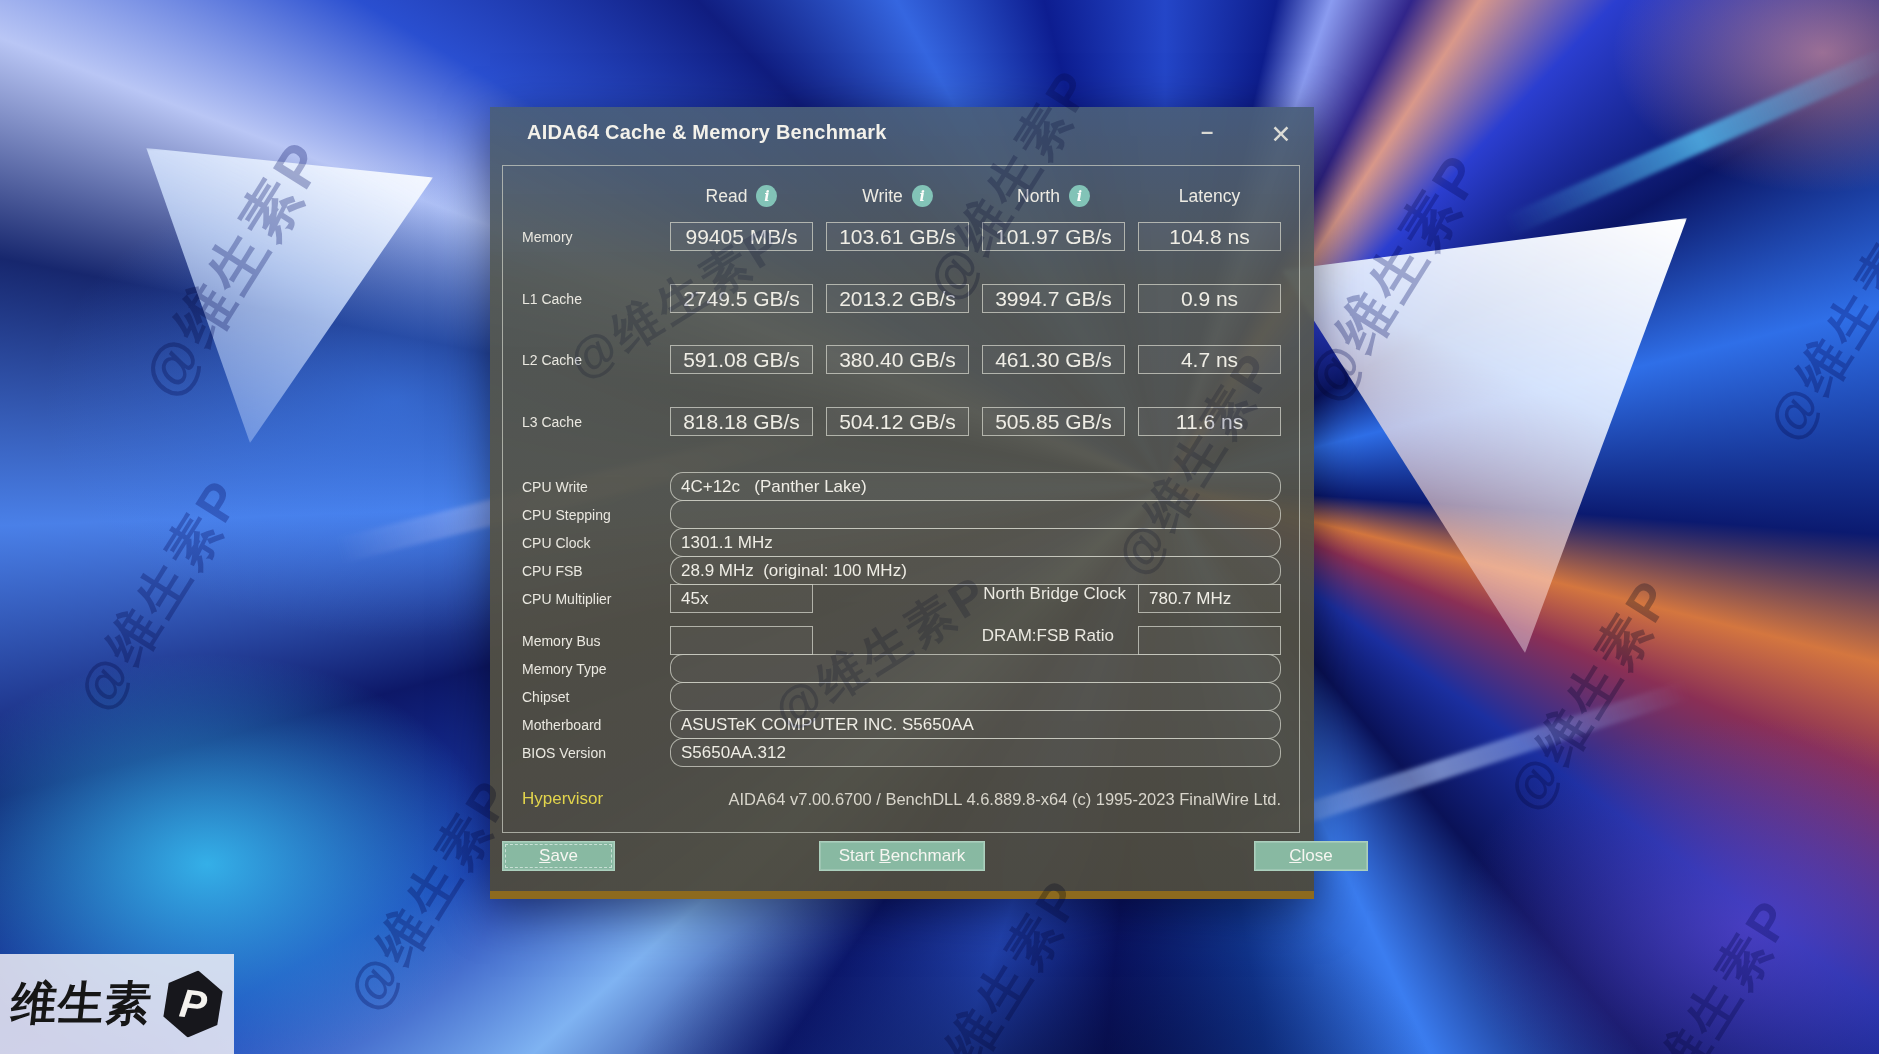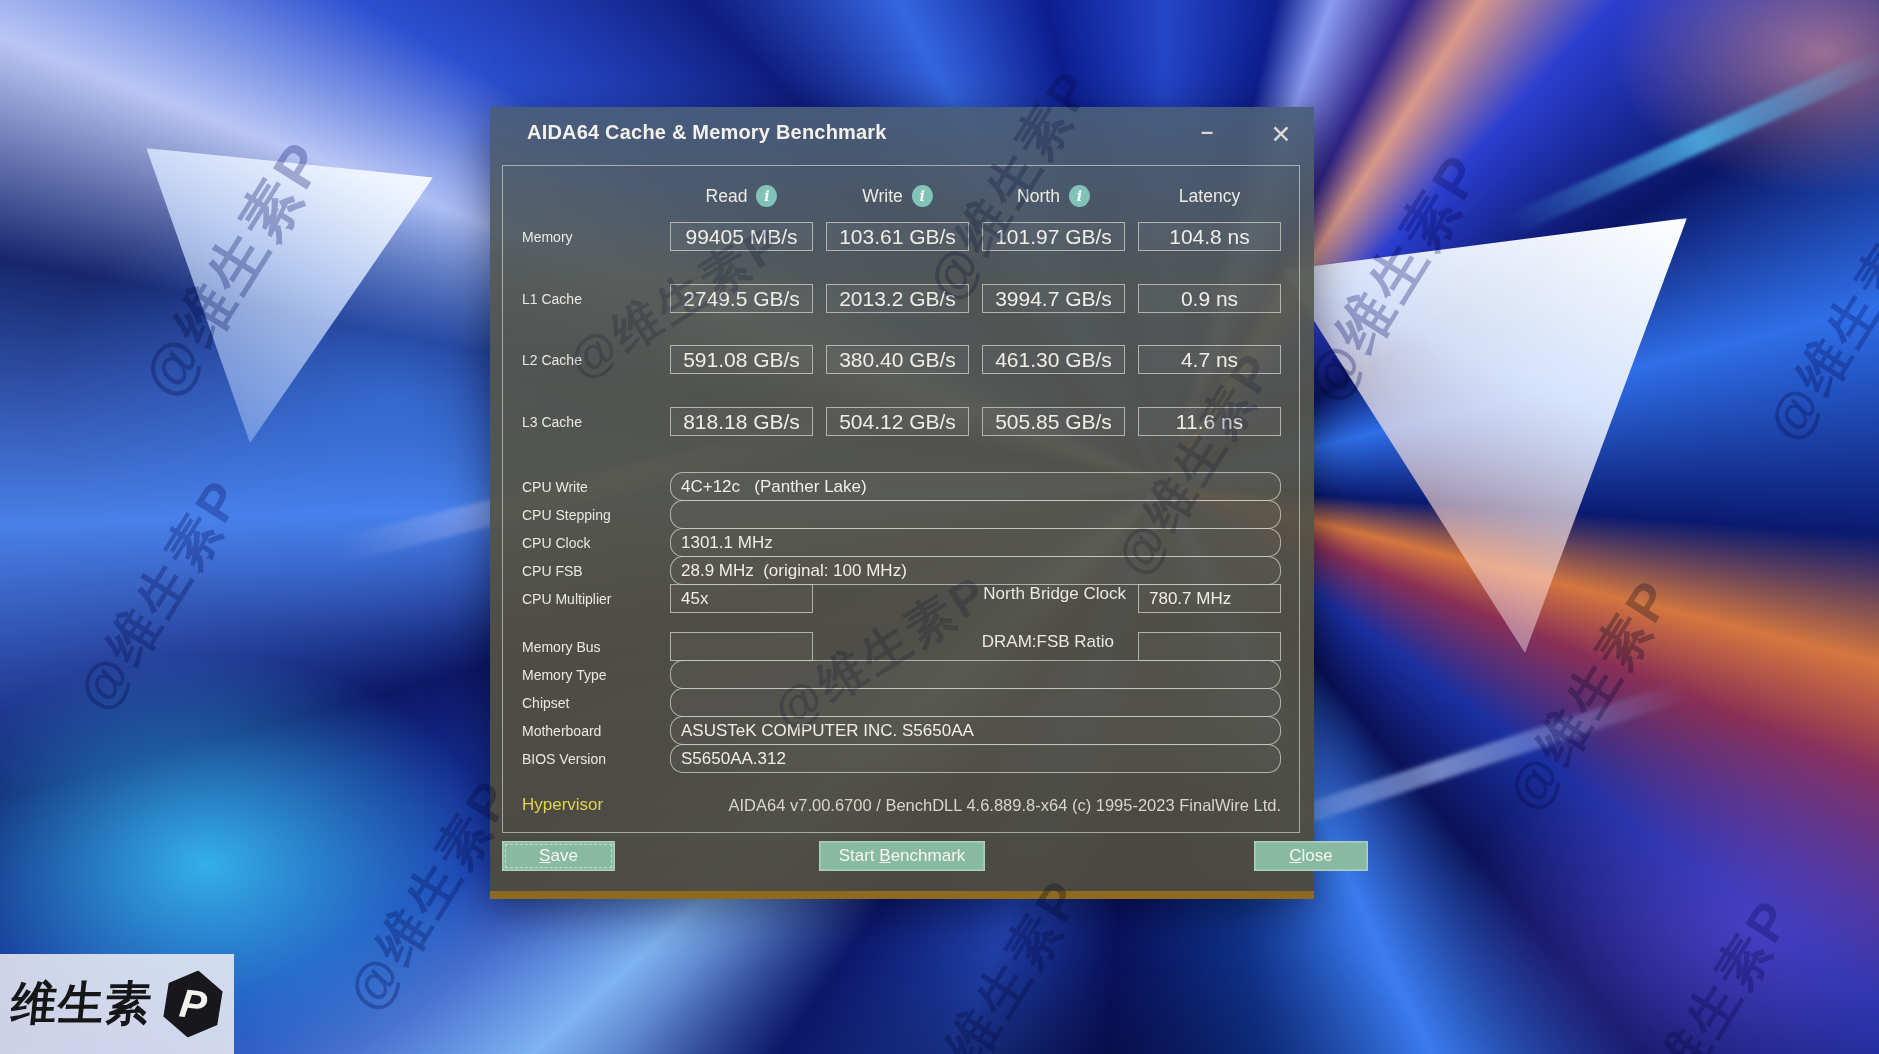--- a/index.html
+++ b/index.html
@@ -87,21 +87,21 @@
   .bench-first { margin-top:14px; }
   .bench2 { margin-top:32px; }
 
   .fbox { height:29px; border:1px solid rgba(201,203,193,.8); background:rgba(255,255,255,.03);
     display:flex; align-items:center; font-size:17px; color:#efede5; }
   .fbox .fval { padding-left:10px; white-space:pre; }
   .full { width:611px;border-radius:13px; }
   .small { width:143px; }
   .stack { margin-top:-1px; }
   .cpu-cluster { margin-top:36px; }
-  .mem-cluster { margin-top:19px; }
+  .mem-cluster { margin-top:13px; }
   .rlabel { flex:1; text-align:right; padding-right:12px; font-size:17px; color:#eae8e0; }
 
   .hyp-row { margin-top:22px; }
   .hyp { color:#e2d44c; font-size:17px; }
   .version { flex:none; width:611px; text-align:right; font-size:16.5px; color:#d8d5cb; }
 
   .btn-row { position:absolute; left:12px; top:734px; width:866px; height:30px; }
   .btn { position:absolute; top:0; height:30px; background:#88b9a2; border:1px solid #abd0bd;
     color:#f6f6f1; font-size:17px; font-family:"Liberation Sans", sans-serif; cursor:default;
     box-shadow:inset 0 0 0 1px rgba(255,255,255,.18); }

